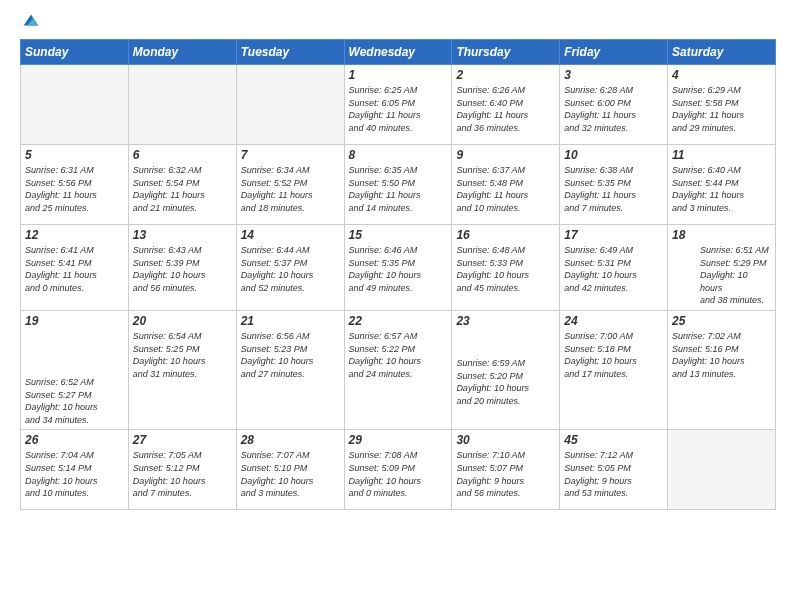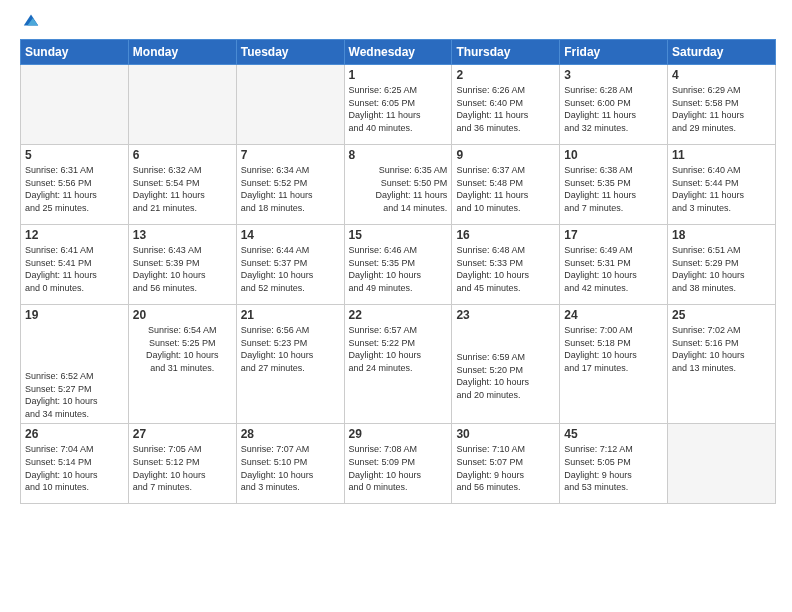--- a/index.html
+++ b/index.html
@@ -7,20 +7,21 @@
       width: 792px;
       height: 612px;
       font-family: Arial, sans-serif;
       background: #fff;
       overflow: hidden;
     }
     .page {
       width: 792px;
       height: 612px;
       padding: 15px 16px 10px 20px;
+      font-style: italic;
     }
     .header {
       display: flex;
       justify-content: space-between;
       align-items: flex-start;
       margin-bottom: 10px;
     }
     .logo {
       display: flex;
       align-items: center;
@@ -169,21 +170,21 @@
           </td>
           <td>
             <span class="day-number">7</span>
             <div class="day-info" style="white-space: pre-line;">Sunrise: 6:34 AM
 Sunset: 5:52 PM
 Daylight: 11 hours
 and 18 minutes.</div>
           </td>
           <td>
             <span class="day-number">8</span>
-            <div class="day-info" style="white-space: pre-line; text-align: right;">Sunrise: 6:35 AM
+            <div class="day-info" style="white-space: pre-line;">Sunrise: 6:35 AM
 Sunset: 5:50 PM
 Daylight: 11 hours
 and 14 minutes.</div>
           </td>
           <td>
             <span class="day-number">9</span>
             <div class="day-info" style="white-space: pre-line;">Sunrise: 6:37 AM
 Sunset: 5:48 PM
 Daylight: 11 hours
 and 10 minutes.</div>
@@ -241,37 +242,37 @@
           </td>
           <td>
             <span class="day-number">17</span>
             <div class="day-info" style="white-space: pre-line;">Sunrise: 6:49 AM
 Sunset: 5:31 PM
 Daylight: 10 hours
 and 42 minutes.</div>
           </td>
           <td>
             <span class="day-number">18</span>
-            <div class="day-info" style="white-space: pre-line;">Sunrise: 6:51 AM
+            <div class="day-info" style="white-space: pre-line; margin-left: 28px;">Sunrise: 6:51 AM
 Sunset: 5:29 PM
 Daylight: 10 hours
 and 38 minutes.</div>
           </td>
         </tr>
         <tr>
           <td>
             <span class="day-number">19</span>
             <div class="day-info" style="white-space: pre-line; margin-top: 48px;">Sunrise: 6:52 AM
 Sunset: 5:27 PM
 Daylight: 10 hours
 and 34 minutes.</div>
           </td>
           <td>
             <span class="day-number">20</span>
-            <div class="day-info" style="white-space: pre-line; text-align: center;">Sunrise: 6:54 AM
+            <div class="day-info" style="white-space: pre-line;">Sunrise: 6:54 AM
 Sunset: 5:25 PM
 Daylight: 10 hours
 and 31 minutes.</div>
           </td>
           <td>
             <span class="day-number">21</span>
             <div class="day-info" style="white-space: pre-line;">Sunrise: 6:56 AM
 Sunset: 5:23 PM
 Daylight: 10 hours
 and 27 minutes.</div>

